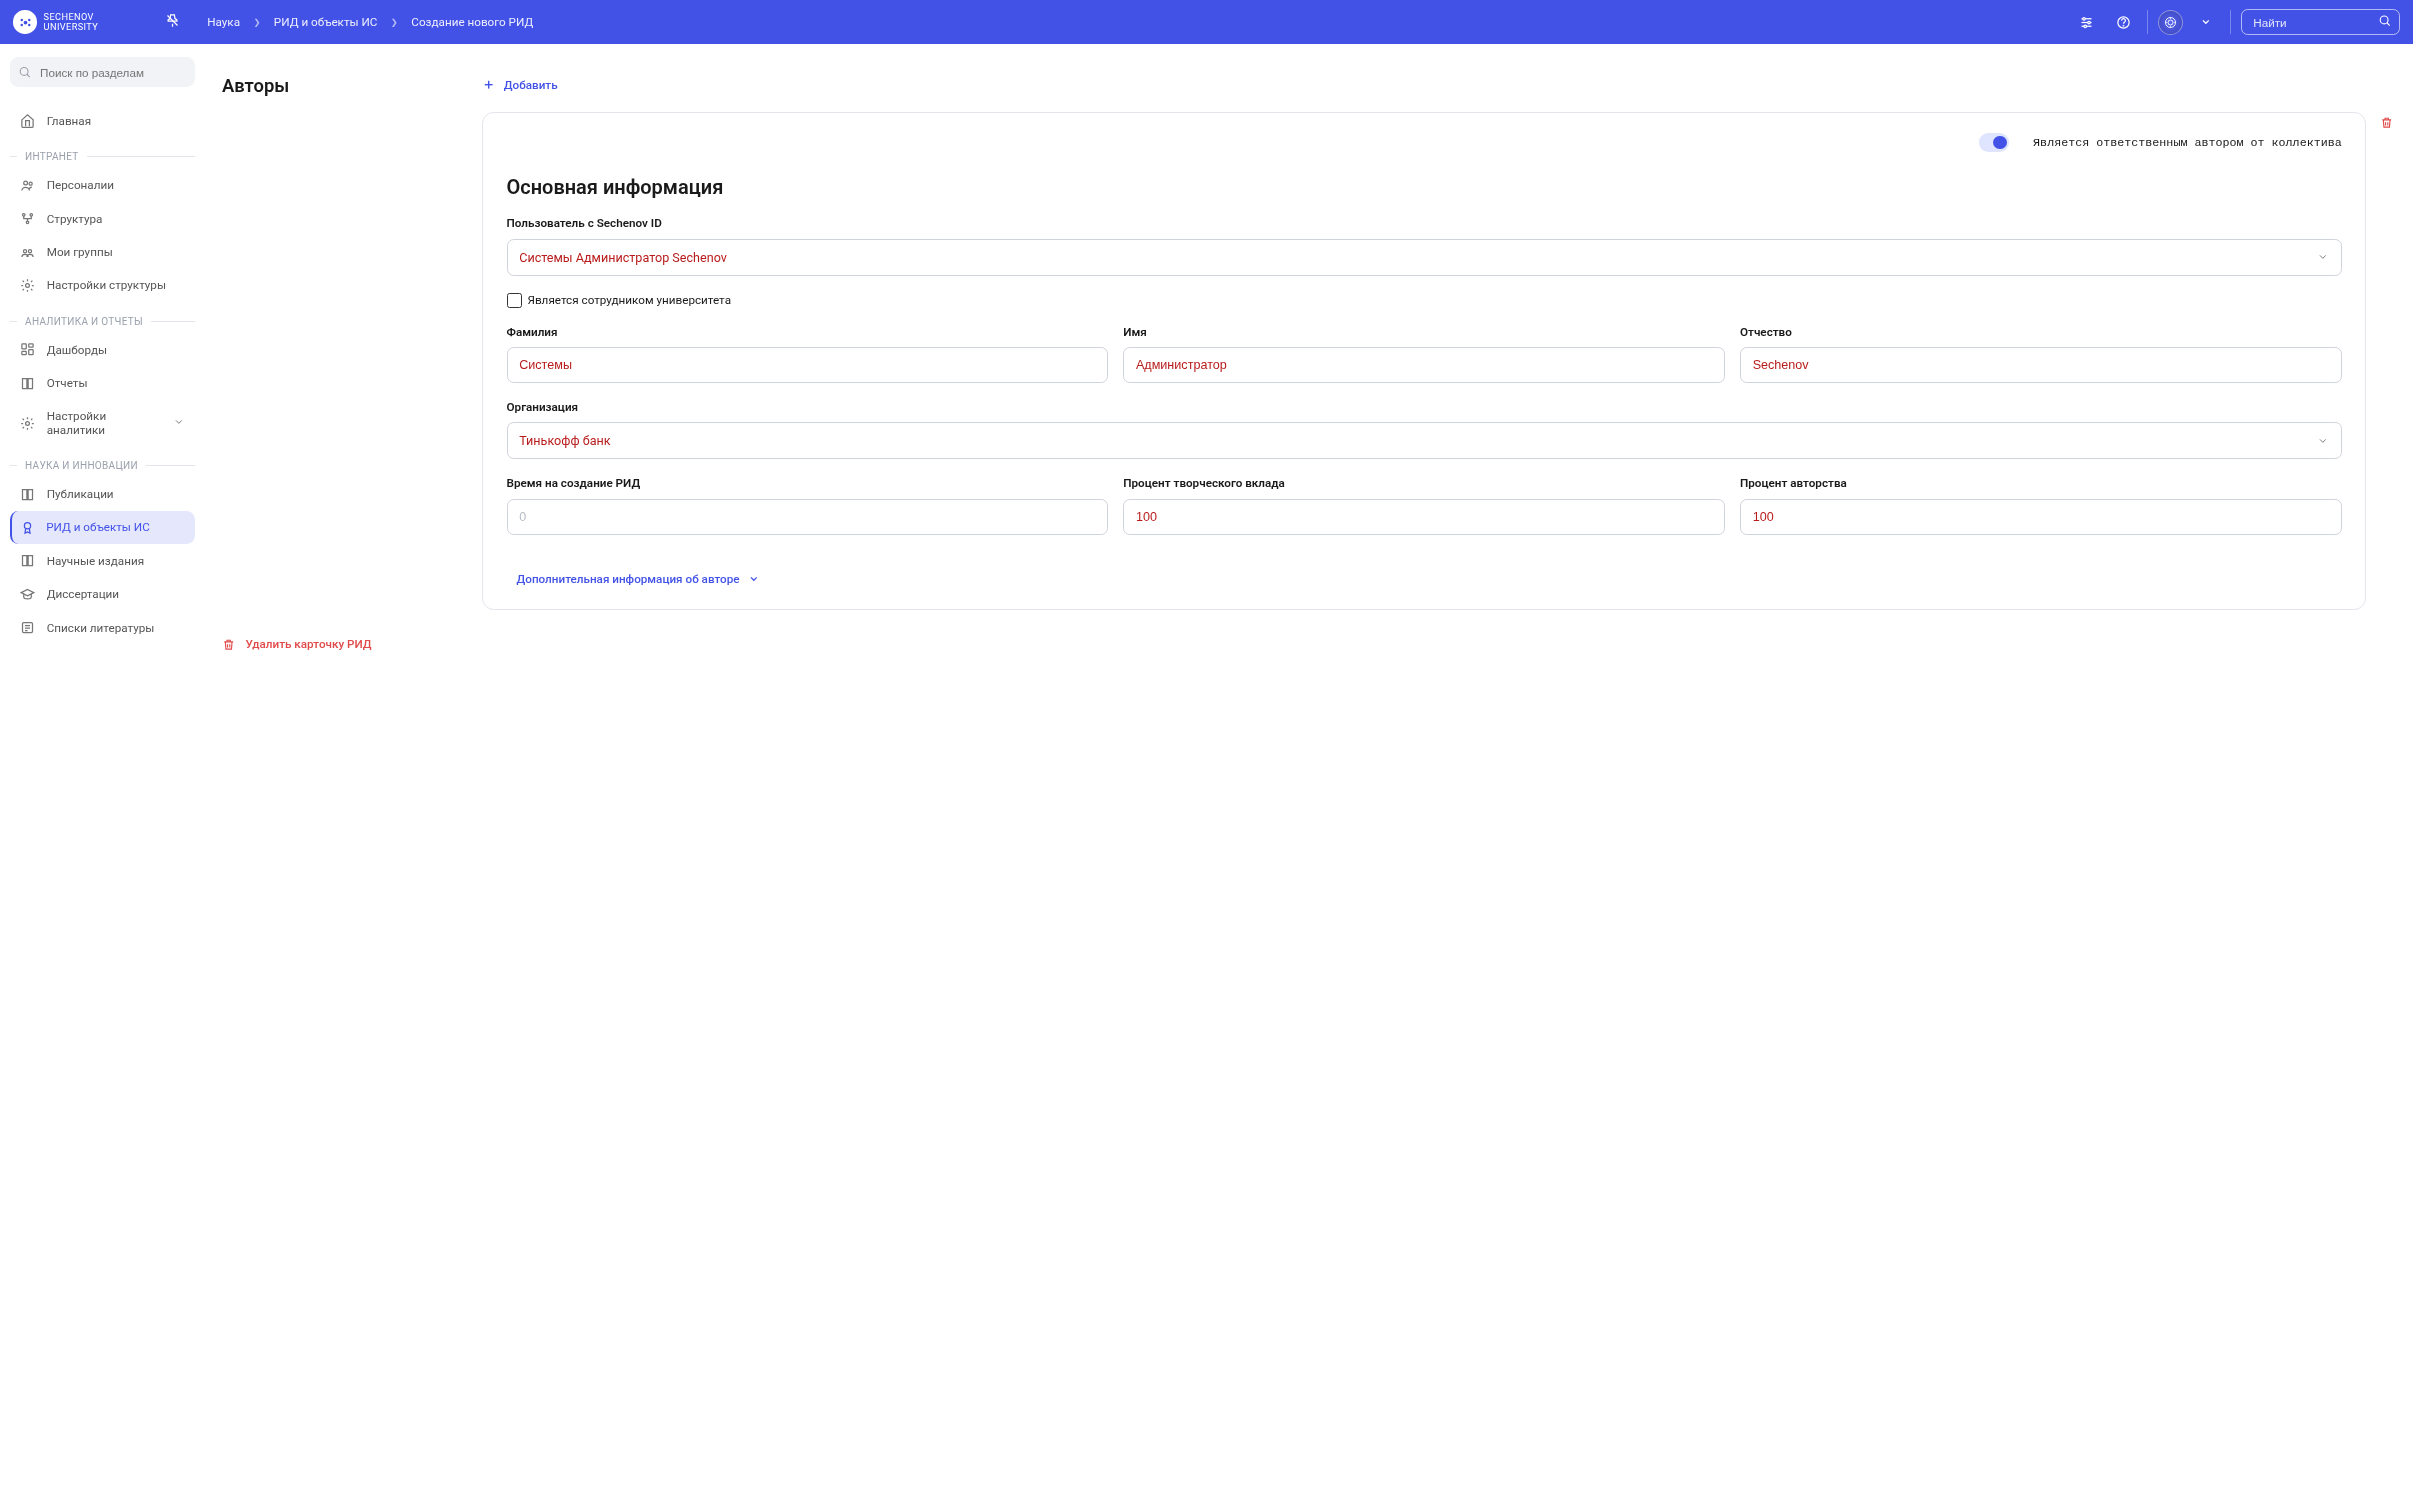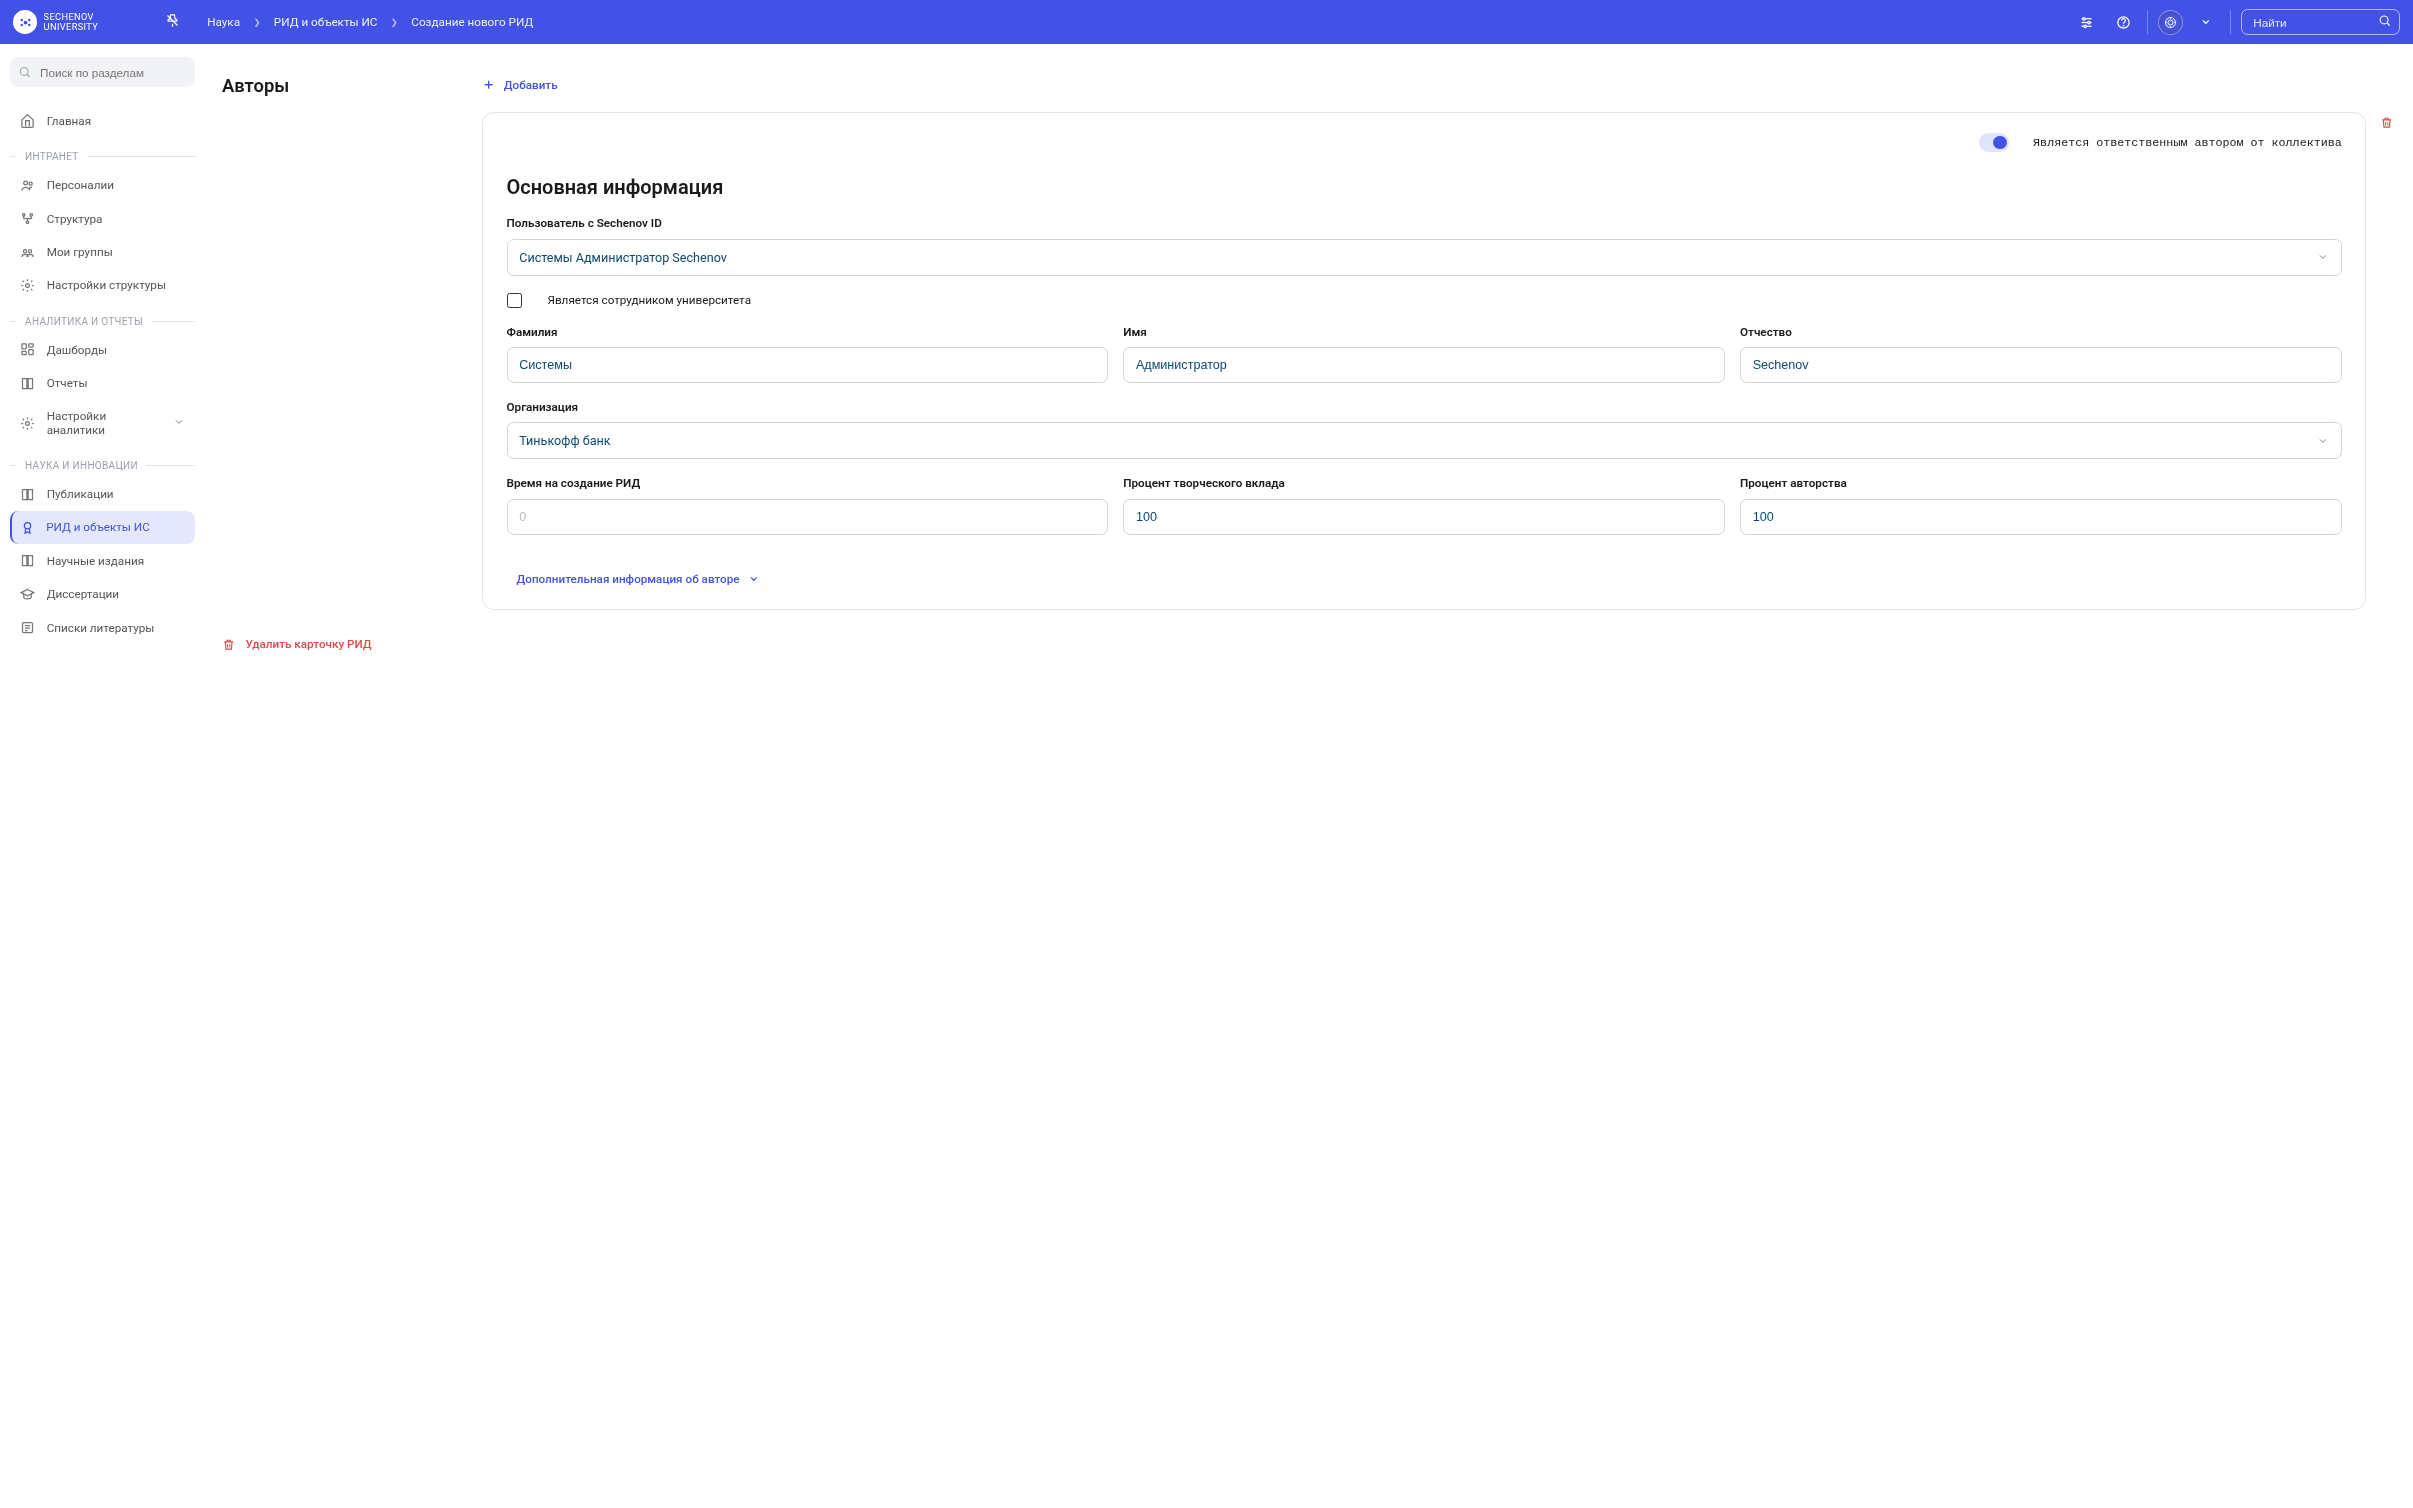--- a/index.html
+++ b/index.html
@@ -45,28 +45,28 @@
 .card-wrap { display: flex; gap: 13.4px; align-items: flex-start; }
 .card { flex: 1; border: 0.8px solid #e3e5eb; border-radius: 11.7px; padding: 20px 23.5px 23.5px; }
 .del-icon { color: #e04a4a; cursor: pointer; margin-top: 3.4px; }
 
 .toggle-row { display: flex; align-items: center; justify-content: flex-end; gap: 24px; margin-bottom: 23.5px; font-family: Liberation Mono, monospace; }
 .toggle { width: 30px; height: 18.4px; background: #dfe4ff; border-radius: 9.2px; position: relative; cursor: pointer; }
 .toggle::after { content: ''; position: absolute; right: 2.5px; top: 2.5px; width: 13.4px; height: 13.4px; background: #4352e6; border-radius: 50%; }
 
 .sub-heading { font-size: 20px; font-weight: 600; margin-bottom: 17px; }
 .label { font-size: 11.7px; font-weight: 600; margin-bottom: 8.4px; display: block; }
-.field-input, .field-select { width: 100%; border: 0.8px solid #cfd3dc; border-radius: 6.7px; padding: 10px 11.7px; font-size: 12.6px; color: #0c4a6e; background: #fff; }
+.field-input, .field-select { width: 100%; border: 0.8px solid #cfd3dc; border-radius: 6.7px; padding: 10px 11.7px; font-size: 12.6px; color: #b91c1c; background: #fff; }
 .field-input::placeholder { color: #b8bcc7; }
 .field-select { display: flex; align-items: center; justify-content: space-between; cursor: pointer; }
 .field-group { margin-bottom: 17px; }
 .row-3 { display: flex; gap: 15px; }
 .row-3 > div { flex: 1; }
 
-.checkbox-row { display: flex; align-items: flex-start; gap: 26px; margin: 15px 0 17px; cursor: pointer; }
+.checkbox-row { display: flex; align-items: flex-start; gap: 6px; margin: 15px 0 17px; cursor: pointer; }
 .checkbox { width: 15px; height: 15px; border: 1.7px solid #333; border-radius: 2.5px; }
 
 .expand-link { display: flex; align-items: center; gap: 8.4px; color: #4352e6; cursor: pointer; font-weight: 500; margin-top: 20px; margin-left: 10px; }
 
 .delete-link { display: flex; align-items: center; gap: 10px; color: #e04a4a; cursor: pointer; font-weight: 500; margin-top: 27px; }
 
 .icon { flex-shrink: 0; }
 </style>
 </head>
 <body>

